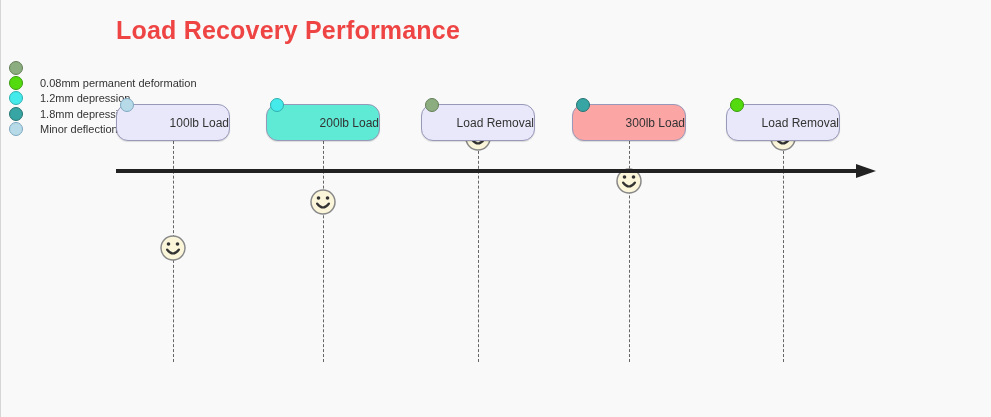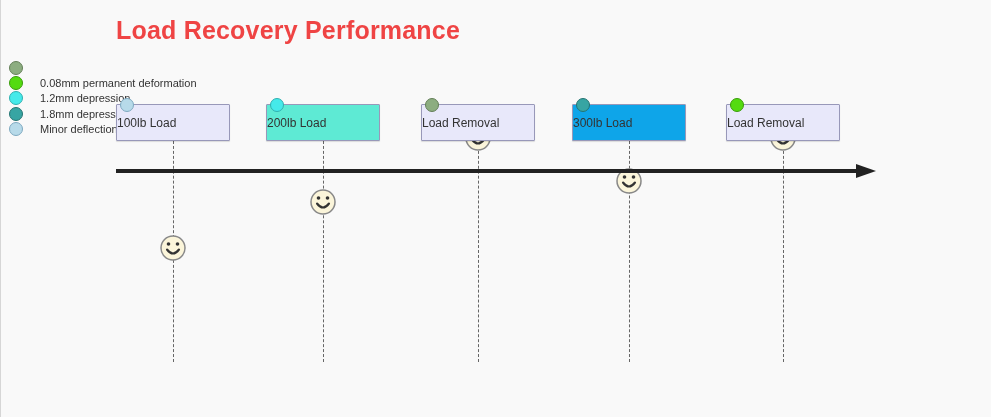--- a/index.html
+++ b/index.html
@@ -22,22 +22,22 @@
   .legend-label { font-size:11px; color:#333; }
   .dash { position:absolute; width:0; z-index:1; border-left:1px dashed #666; }
   .face { position:absolute; z-index:2; }
   .axis-line { position:absolute; z-index:3; }
   .axis-arrow {
     position:absolute; z-index:3; width:0; height:0;
     border-top:7px solid transparent; border-bottom:7px solid transparent;
   }
   .event-box {
     position:absolute; z-index:4; width:114px; height:37px;
-    border-radius:1px; box-sizing:border-box;
-    display:flex; align-items:center; justify-content:flex-start;
+    border-radius:12px; box-sizing:border-box;
+    display:flex; align-items:center; justify-content:flex-end;
     box-shadow:0 1px 1px rgba(0,0,0,0.12);
   }
   .event-label { font-size:12px; color:#333; }
   .event-dot {
     position:absolute; left:2.5px; top:-7px;
     width:12px; height:12px; border-radius:50%;
     border:1.5px solid #555;
   }
 </style>
 </head>
@@ -114,21 +114,21 @@
   </div>
 
   <div>
     <div class="dash" style="left: 627.5px; top: 141px; height: 221px; border-left-color: rgb(102, 102, 102);"></div>
     <svg class="face" width="28" height="28" viewBox="-14 -14 28 28" style="left: 614px; top: 167px;">
       <circle class="face-bg" r="12" stroke-width="1.5" fill="#FBF5DA" stroke="#888888"></circle>
       <circle class="eye eye-l" cx="-4.5" cy="-4" r="1.8" fill="#333333"></circle>
       <circle class="eye eye-r" cx="4.5" cy="-4" r="1.8" fill="#333333"></circle>
       <path class="mouth" d="M -6 1.5 Q 0 9.5 6 1.5" fill="none" stroke-width="2.1" stroke-linecap="round" stroke="#333333"></path>
     </svg>
-    <div class="event-box" style="left: 571px; top: 104px; background: #0ea5e9; border: 1px solid rgb(152, 152, 185);">
+    <div class="event-box" style="left: 571px; top: 104px; background: #fca5a5; border: 1px solid rgb(152, 152, 185);">
       <span class="event-dot" style="background: rgb(55, 165, 163); border-color: rgb(37, 116, 114);"></span>
       <span class="event-label">300lb Load</span>
     </div>
   </div>
 
   <div>
     <div class="dash" style="left: 781.5px; top: 141px; height: 221px; border-left-color: rgb(102, 102, 102);"></div>
     <svg class="face" width="28" height="28" viewBox="-14 -14 28 28" style="left: 768px; top: 124px;">
       <circle class="face-bg" r="12" stroke-width="1.5" fill="#FBF5DA" stroke="#888888"></circle>
       <circle class="eye eye-l" cx="-4.5" cy="-4" r="1.8" fill="#333333"></circle>

